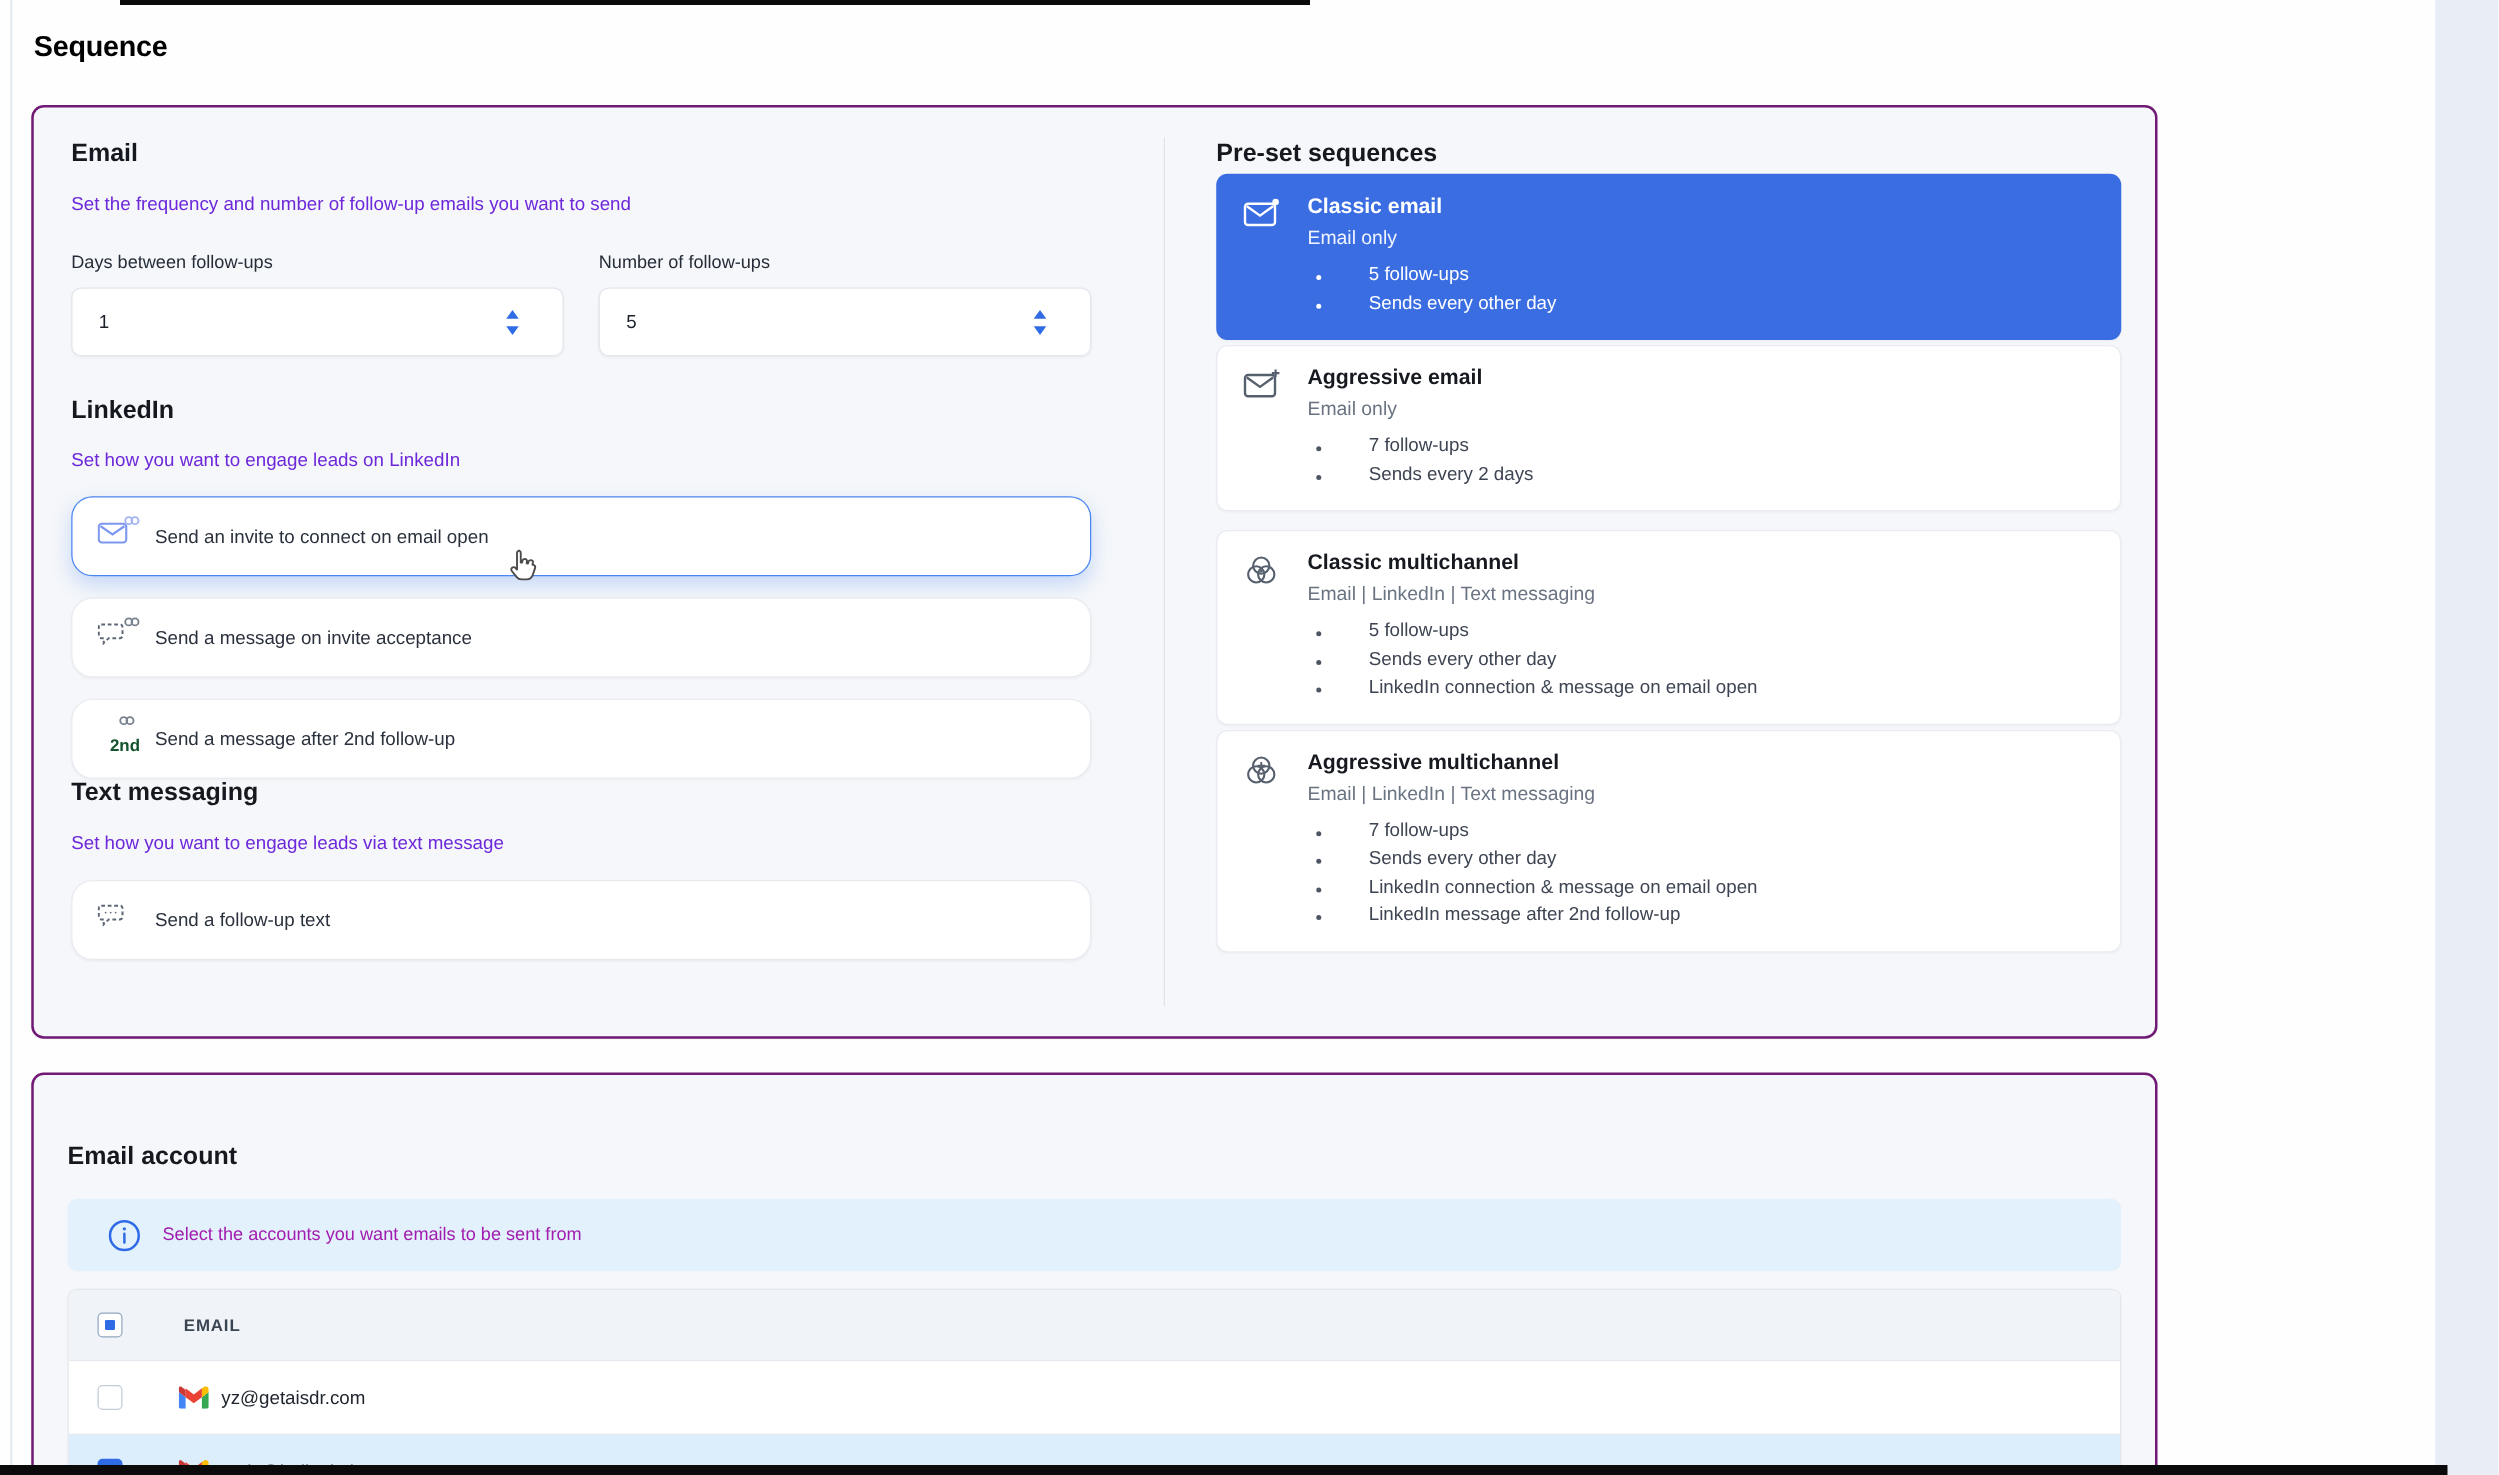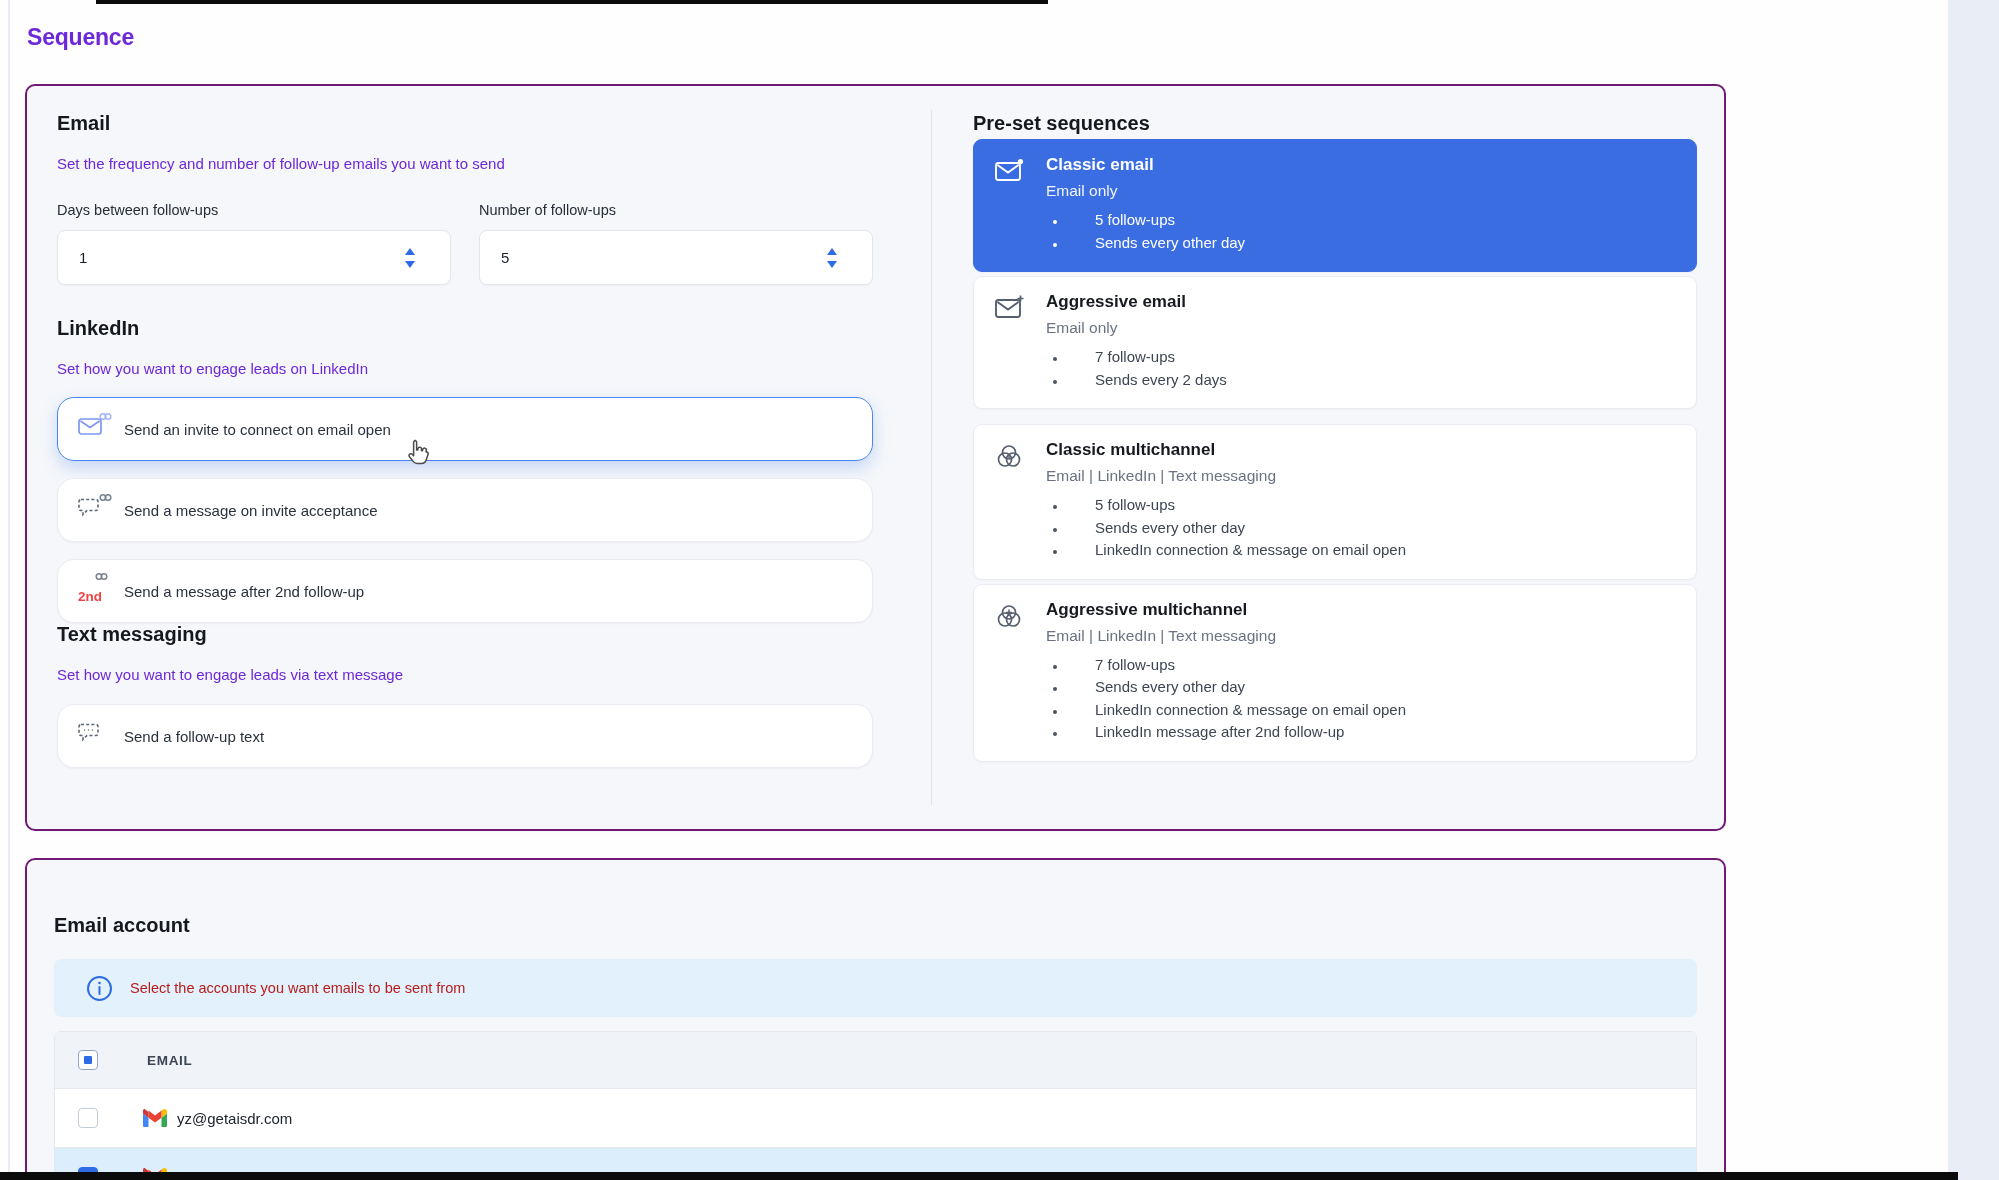--- a/index.html
+++ b/index.html
@@ -5,21 +5,21 @@
   * { margin:0; padding:0; box-sizing:border-box; }
   html,body { background:#fff; }
   body { font-family:"Liberation Sans","DejaVu Sans",sans-serif; }
   .page { position:relative; width:1999px; height:1180px; background:#fefefe; overflow:hidden; }
 
   .top-black-line { position:absolute; left:96px; top:0; width:952px; height:4px; background:#0b0b0b; }
   .bottom-black-bar { position:absolute; left:0; top:1172px; width:1958px; height:8px; background:#0b0b0b; }
   .right-strip { position:absolute; right:0; top:0; width:51px; height:1180px; background:#e9edf6; }
   .left-window-edge { position:absolute; left:8px; top:0; width:2px; height:1180px; background:#e6ebf4; }
 
-  .page-title { position:absolute; left:27px; top:24px; font-size:23px; font-weight:700; color:#6d28d9; letter-spacing:-0.2px; }
+  .page-title { position:absolute; left:27px; top:24px; font-size:23px; font-weight:700; color:#000000; letter-spacing:-0.2px; }
 
   .card { position:absolute; left:25px; width:1701px; background:#f5f7fa; border:2px solid #701a75; border-radius:10px; box-shadow:0 1px 2px rgba(16,24,40,.03); }
   .card-a { top:84px; height:747px; }
   .card-b { top:858px; height:340px; padding:54px 27px 0 27px; }
 
   .col-left { position:absolute; left:30px; top:26px; width:816px; }
   .v-divider { position:absolute; left:904px; top:24px; bottom:24px; width:1px; background:#dfe3ea; }
   .col-right { position:absolute; left:946px; top:26px; right:27px; }
 
   .h-section { font-size:20px; font-weight:700; color:#15181e; }
@@ -37,38 +37,38 @@
   .mt-linkedin { margin-top:32px; }
   .mt-text { }
 
   .opt-btn { display:flex; align-items:center; height:64px; background:#fff; border:1px solid #e9ebf0; border-radius:17px; margin-top:17px; padding:0 20px; cursor:pointer; box-shadow:0 1px 2px rgba(16,24,40,.04); }
   .opt-btn.first { margin-top:20px; }
   .opt-btn.selected { border:1.5px solid #4a86f0; box-shadow:0 7px 16px rgba(74,134,240,.28); }
   .opt-icon { width:34px; height:30px; margin-right:12px; position:relative; flex:0 0 auto; color:#5d6675; }
   .opt-icon.blue { color:#7d97f0; }
   .opt-label { font-size:15px; color:#2a313d; }
   .link-glyph { position:absolute; right:0; top:-2px; }
-  .icon-2nd { font-size:13.5px; font-weight:600; color:#ef4444; line-height:30px; text-align:left; width:100%; display:block; padding-top:6px; }
+  .icon-2nd { font-size:13.5px; font-weight:600; color:#14532d; line-height:30px; text-align:right; width:100%; display:block; padding-top:6px; }
 
   .preset-card { display:flex; gap:20px; background:#fff; border:1px solid #e9ecf1; border-radius:9px; padding:15px 20px 17px 20px; margin-top:4px; cursor:pointer; box-shadow:0 1px 2px rgba(16,24,40,.03); }
   .preset-card.selected { background:#3a6de2; border-color:#3a6de2; }
   .preset-icon { width:32px; flex:0 0 auto; padding-top:2px; color:#565f6d; }
   .preset-card.selected .preset-icon { color:#fff; }
   .preset-title { font-size:17px; font-weight:700; color:#16191f; }
   .preset-card.selected .preset-title { color:#fff; }
   .preset-sub { font-size:15.5px; color:#6a7382; margin-top:7px; }
   .preset-card.selected .preset-sub { color:#f0f4ff; }
   .preset-bullets { margin-top:9px; }
   .bullet { display:flex; align-items:center; font-size:15px; color:#3e4552; line-height:22.5px;gap:28px; }
   .preset-card.selected .bullet { color:#fff; }
   .bullet .dot { width:4px; height:4px; border-radius:50%; background:#4b5563; margin:4px 10px 0 7px; flex:0 0 auto; }
   .preset-card.selected .bullet .dot { background:#fff; }
 
   .banner { display:flex; align-items:center; height:58px; background:#e2f1fb; border-radius:8px; margin-top:22px; padding-left:32px; }
-  .banner-text { font-size:14.5px; color:#b91c1c; margin-left:17px; }
+  .banner-text { font-size:14.5px; color:#a21caf; margin-left:17px; }
 
   .acct-table { margin-top:14px; background:#fff; border:1px solid #e4e7ec; border-radius:7px; overflow:hidden; }
   .t-row { display:flex; align-items:center; height:59px; border-top:1px solid #e7eaee; background:#fff; padding-left:23px; }
   .t-row.header { height:56px; background:#f0f3f7; border-top:none; }
   .t-row.checked-row { background:#dcedfb; }
   .email-col-label { font-size:13.5px; font-weight:700; color:#3a4554; letter-spacing:.7px; margin-left:49px; }
   .cb { width:20px; height:20px; border-radius:4px; flex:0 0 auto; cursor:pointer; position:relative; }
   .cb.indeterminate { background:#fff; border:1.5px solid #93a7c0; }
   .cb.indeterminate::after { content:""; position:absolute; left:4.5px; top:4.5px; width:8px; height:8px; background:#2e6be5; border-radius:1px; }
   .cb.unchecked { background:#fff; border:1.5px solid #c3cbd6; }

